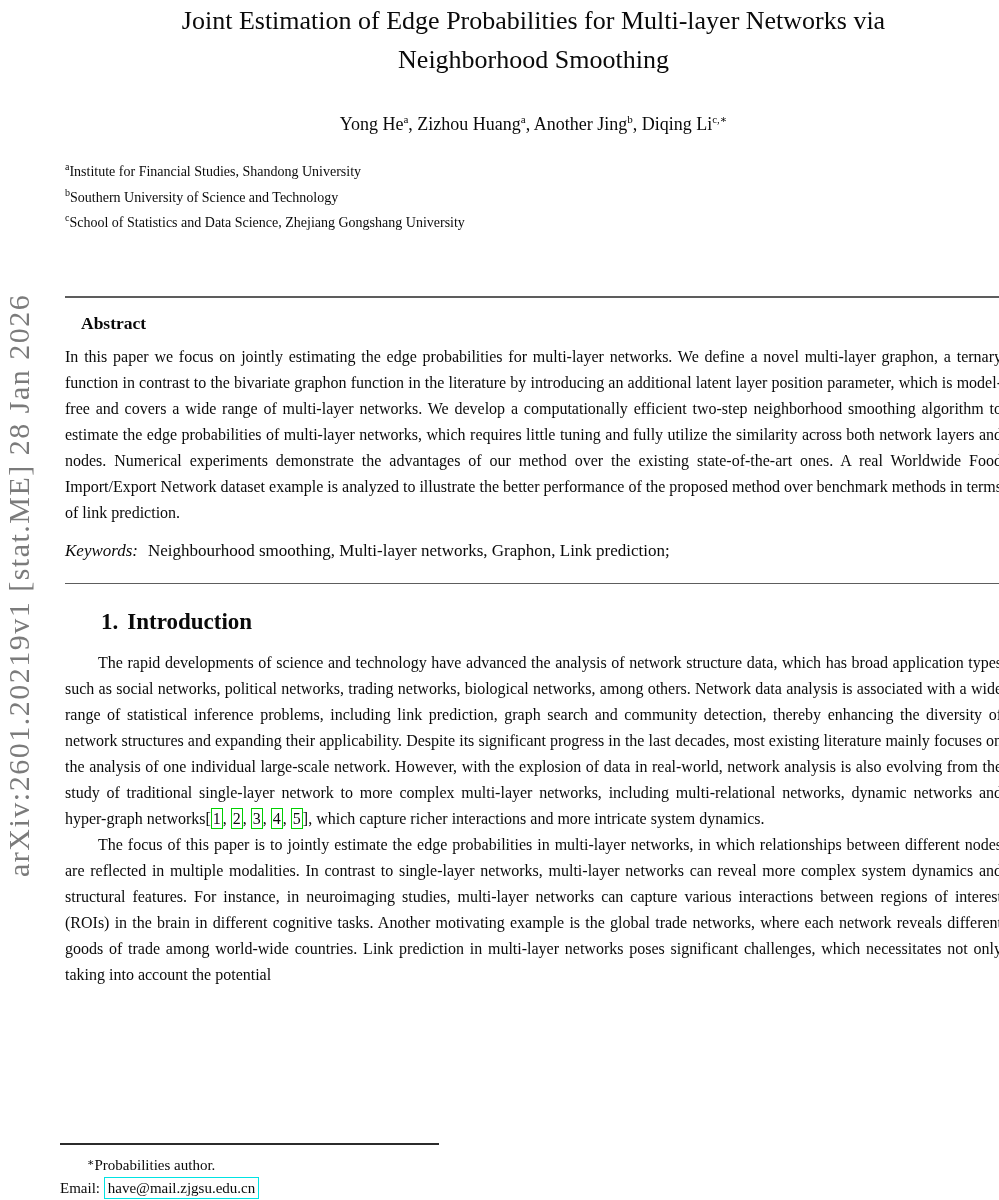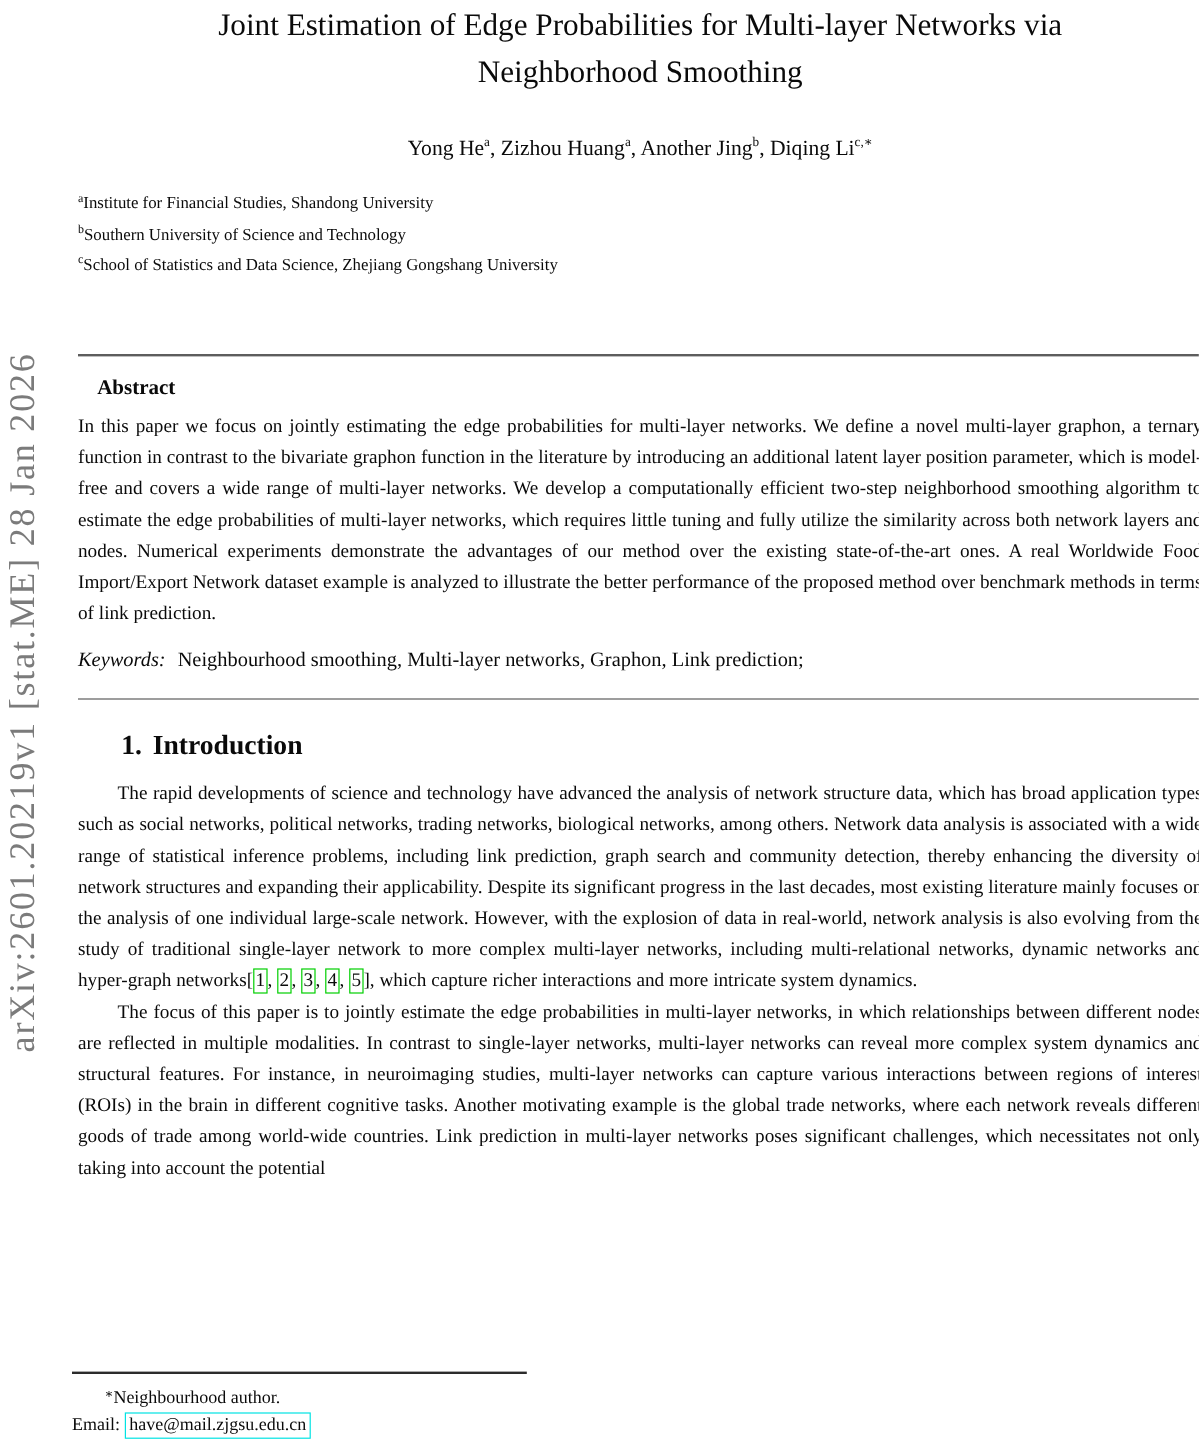--- a/index.html
+++ b/index.html
@@ -165,18 +165,18 @@
     <span>The rapid developments of science and technology have advanced the analysis of network structure data, which has broad application types such as social networks, political networks, trading networks, biological networks, among others.  Network data analysis is associated with a wide range of statistical inference problems, including link prediction, graph search and community detection, thereby enhancing the diversity of network structures and expanding their applicability.  Despite its significant progress in the last decades, most existing literature mainly focuses on the analysis of one individual large-scale network.  However, with the explosion of data in real-world, network analysis is also evolving from the study of traditional single-layer network to more complex multi-layer networks, including multi-relational networks, dynamic networks and hyper-graph networks</span><span>[</span><span class="cite">1</span><span>, </span><span class="cite">2</span><span>, </span><span class="cite">3</span><span>, </span><span class="cite">4</span><span>, </span><span class="cite">5</span><span>]</span><span>, which capture richer interactions and more intricate system dynamics.</span>
   </div>
 
   <div class="body-text para">The focus of this paper is to jointly estimate the edge probabilities in multi-layer networks, in which relationships between different nodes are reflected in multiple modalities.  In contrast to single-layer networks, multi-layer networks can reveal more complex system dynamics and structural features.  For instance, in neuroimaging studies, multi-layer networks can capture various interactions between regions of interest (ROIs) in the brain in different cognitive tasks.  Another motivating example is the global trade networks, where each network reveals different goods of trade among world-wide countries.  Link prediction in multi-layer networks poses significant challenges, which necessitates not only taking into account the potential</div>
 
 </div>
 
 <div class="footnote">
   <hr class="footnote-rule">
   <div class="fn-line1">
-    <span class="fn-marker">∗</span><span>Neighbourhood author.</span>
+    <span class="fn-marker">∗</span><span>Probabilities author.</span>
   </div>
   <div>
     <span>Email: </span><span class="email-link">have@mail.zjgsu.edu.cn</span>
   </div>
 </div>
 
 </body></html>

